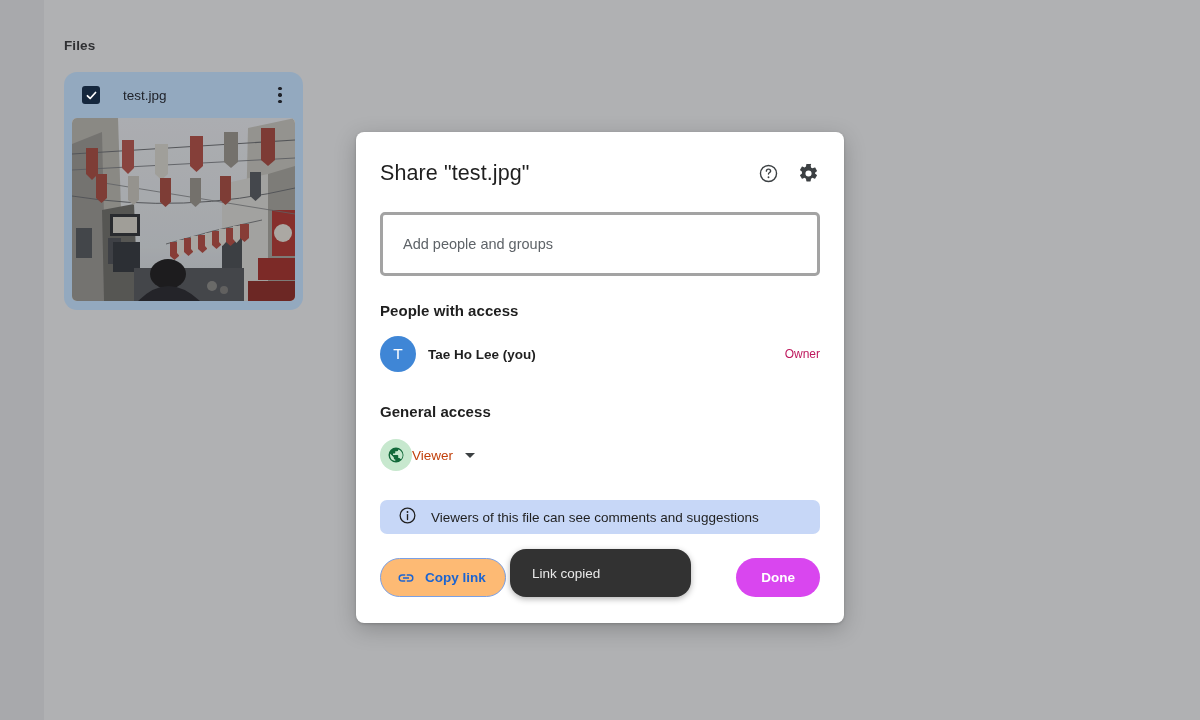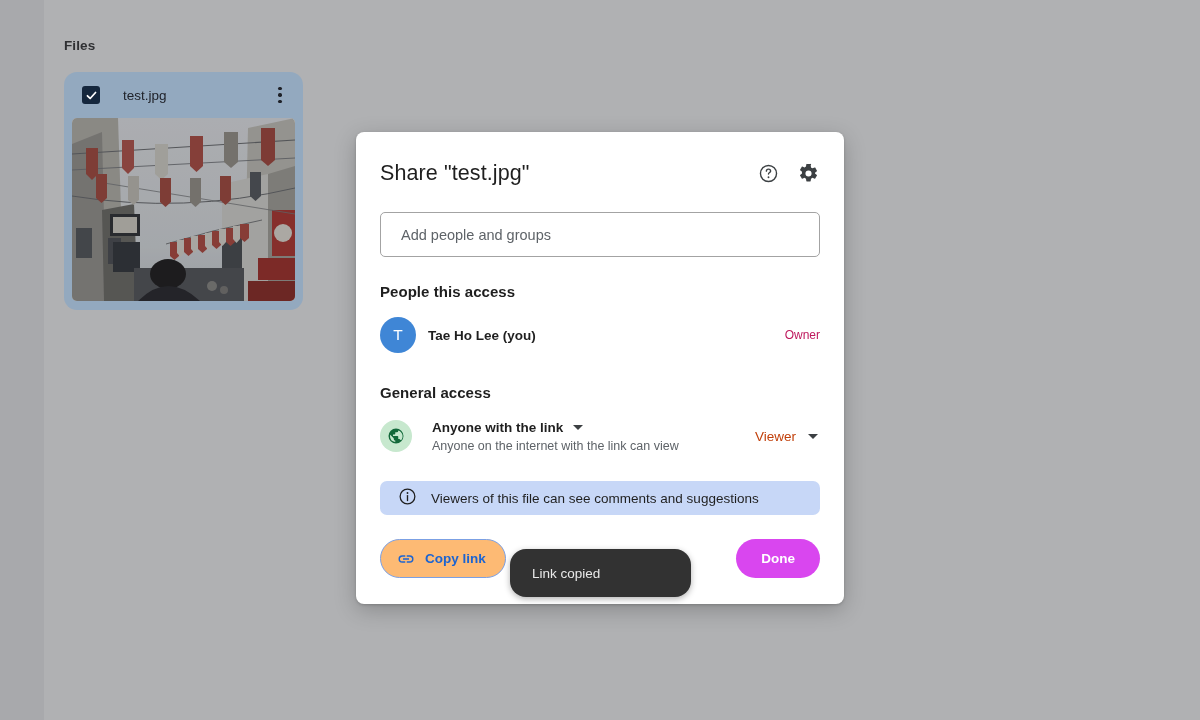--- a/index.html
+++ b/index.html
@@ -154,22 +154,22 @@
     align-items: center;
     justify-content: center;
     border-radius: 50%;
     background: none;
     border: none;
   }
   .icon-btn svg { display: block; }
 
   .share-input {
     margin: 22px 24px 0 24px;
-    height: 45px;
-    border: 1px solid #a3a3a3;
+    height: 64px;
+    border: 3px solid #a3a3a3;
     border-radius: 5px;
     display: flex;
     align-items: center;
     padding: 0 20px;
   }
   .share-input input {
     border: none;
     outline: none;
     width: 100%;
     font-family: inherit;
@@ -482,44 +482,37 @@
           <path d="M19.43 12.98c.04-.32.07-.64.07-.98s-.03-.66-.07-.98l2.11-1.65a.5.5 0 0 0 .12-.64l-2-3.46a.5.5 0 0 0-.61-.22l-2.49 1a7.3 7.3 0 0 0-1.69-.98l-.38-2.65A.49.49 0 0 0 14 1h-4a.49.49 0 0 0-.49.42l-.38 2.65c-.61.25-1.17.58-1.69.98l-2.49-1a.5.5 0 0 0-.61.22l-2 3.46a.5.5 0 0 0 .12.64l2.11 1.65c-.04.32-.07.65-.07.98s.03.66.07.98l-2.11 1.65a.5.5 0 0 0-.12.64l2 3.46c.13.22.39.3.61.22l2.49-1c.52.4 1.08.73 1.69.98l.38 2.65c.04.24.25.42.49.42h4c.24 0 .45-.18.49-.42l.38-2.65c.61-.25 1.17-.58 1.69-.98l2.49 1c.23.09.49 0 .61-.22l2-3.46a.5.5 0 0 0-.12-.64l-2.11-1.65zM12 15.5A3.5 3.5 0 1 1 12 8.5a3.5 3.5 0 0 1 0 7z"></path>
         </svg>
       </button>
     </div>
   </div>
 
   <div class="share-input">
     <input type="text" placeholder="Add people and groups" style="">
   </div>
 
-  <div class="section-heading heading-people">People this access</div>
+  <div class="section-heading heading-people">People with access</div>
 
   <div class="person-row">
     <div class="avatar">T</div>
     <div class="person-text">
       <div class="person-name">Tae Ho Lee (you)</div>
     </div>
     <div class="person-role">Owner</div>
   </div>
 
   <div class="section-heading heading-general">General access</div>
 
   <div class="general-row">
     <div class="globe-circle">
       <svg width="18" height="18" viewBox="0 0 24 24" fill="#13693a">
         <path d="M12 2a10 10 0 1 0 0 20 10 10 0 0 0 0-20zm-1 17.93A8.01 8.01 0 0 1 4 12c0-.62.08-1.21.21-1.79L9 15v1a2 2 0 0 0 2 2v1.93zm6.9-2.54A1.99 1.99 0 0 0 16 16h-1v-3a1 1 0 0 0-1-1H8v-2h2a1 1 0 0 0 1-1V7h2a2 2 0 0 0 2-2v-.41A7.99 7.99 0 0 1 18.9 17.39z"></path>
       </svg>
-    </div>
-    <div class="general-text">
-      <div class="general-title-line">
-        <span class="general-title">Anyone with the link</span>
-        <span class="caret"></span>
-      </div>
-      <div class="general-sub">Anyone on the internet with the link can view</div>
     </div>
     <div class="role-select">
       <span>Viewer</span>
       <span class="caret"></span>
     </div>
   </div>
 
   <div class="info-banner">
     <span>
       <svg width="19" height="19" viewBox="0 0 24 24" fill="none">

